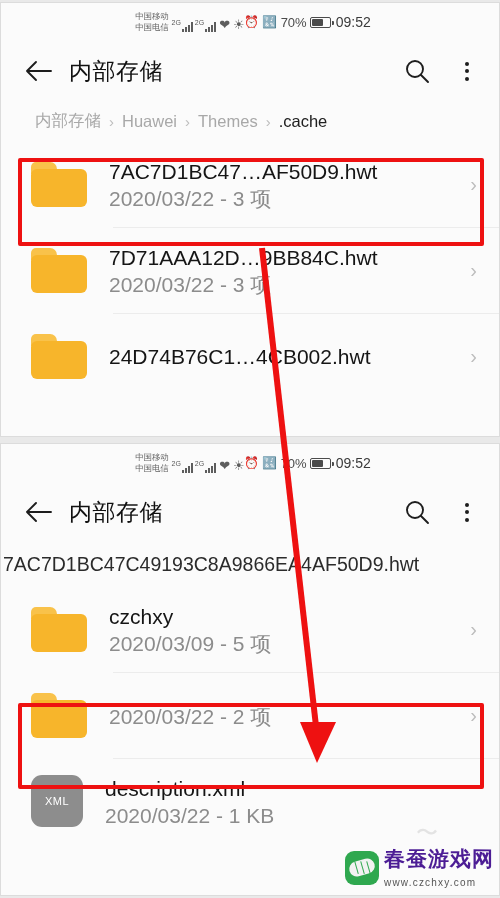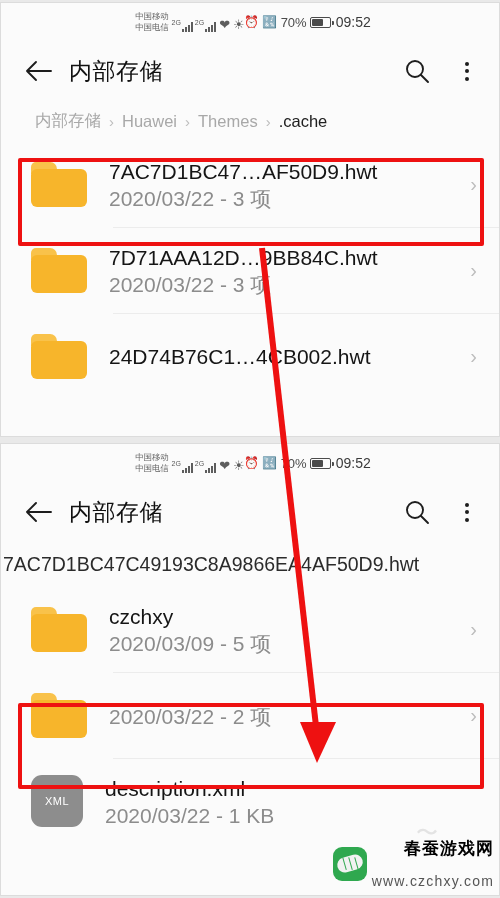--- a/index.html
+++ b/index.html
@@ -159,22 +159,22 @@
   .wm-logo .worm {
     position: absolute; left: 4px; top: 9px; width: 26px; height: 15px;
     background: #f2f2f2; border-radius: 9px;
     transform: rotate(-16deg);
   }
   .wm-logo .seg {
     position: absolute; top: 10px; width: 1.4px; height: 13px; background: #2fa84f;
     transform: rotate(-16deg);
   }
   .wm-text { display: flex; flex-direction: column; line-height: 1; }
-  .wm-title { font-size: 17px; color: #000000; font-weight: bold; letter-spacing: 1px; text-align: right; }
-  .wm-url { font-size: 14px; color: #555; letter-spacing: 1.2px; margin-top: 17px; text-align: center; }
+  .wm-title { font-size: 21px; color: #4c1d95; font-weight: bold; letter-spacing: 1px; }
+  .wm-url { font-size: 10px; color: #555; letter-spacing: 1.2px; margin-top: 9px; }
   .wm-swoosh {
     position: absolute; right: 62px; bottom: 50px; font-size: 22px;
     color: #e3e3e3; z-index: 39;
   }
 </style>
 </head>
 <body>
 
 <div class="page">
 

